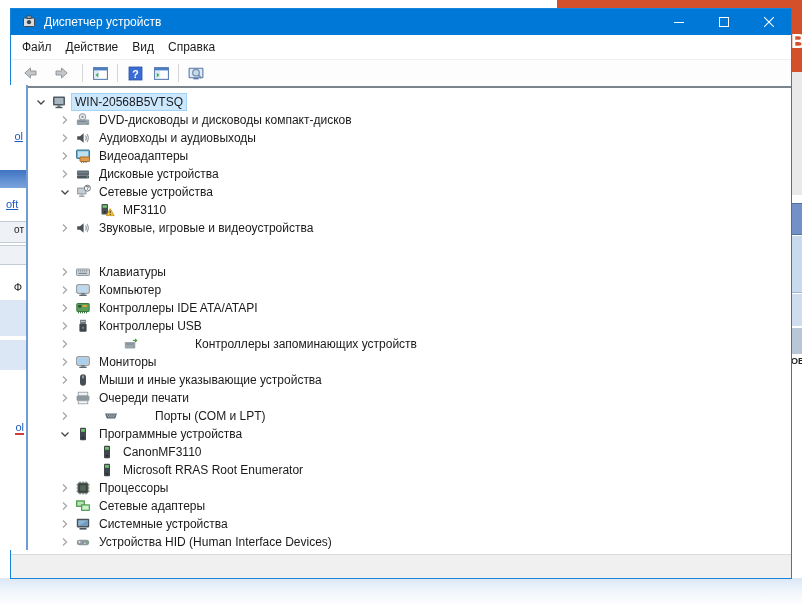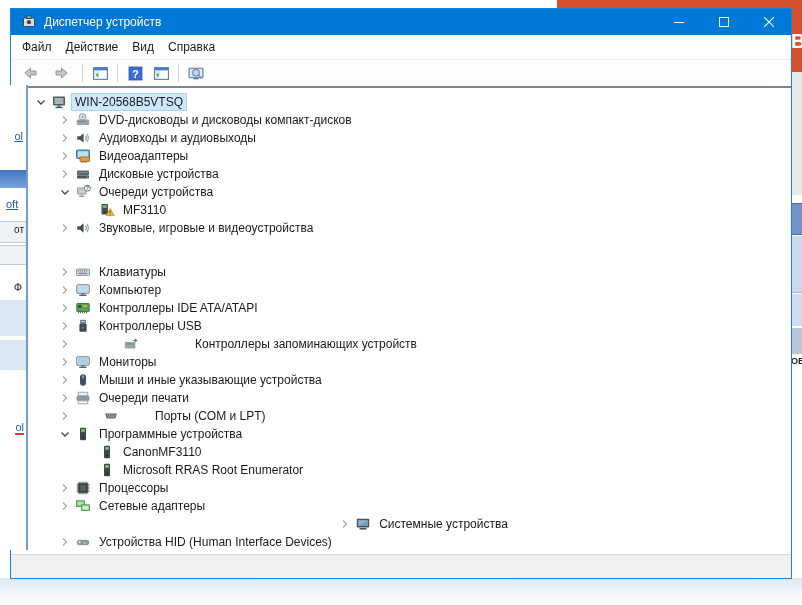--- a/index.html
+++ b/index.html
@@ -258,21 +258,21 @@
             <span class="ticon">
               <svg width="16" height="16" viewBox="0 0 16 16">
                 <rect x="2" y="3.5" width="9.5" height="7" rx="0.8" fill="#98a2aa"></rect>
                 <rect x="3.2" y="4.7" width="7.1" height="4.6" fill="#c6ced4"></rect>
                 <rect x="5.5" y="10.5" width="2.5" height="1.2" fill="#98a2aa"></rect>
                 <rect x="4" y="11.7" width="5.5" height="1.3" fill="#98a2aa"></rect>
                 <circle cx="12.4" cy="4.2" r="3" fill="#ffffff" stroke="#6b7074"></circle>
                 <text x="12.4" y="6" font-size="5.2" font-weight="bold" fill="#4a5157" text-anchor="middle" font-family="Liberation Sans, sans-serif">?</text>
               </svg>
             </span>
-            <span class="tlabel">Очереди устройства</span>
+            <span class="tlabel">Сетевые устройства</span>
           </div>
           <div class="trow" style="padding-left: 70px;">
             <span class="chev"></span>
             <span class="ticon">
               <svg width="16" height="16" viewBox="0 0 16 16">
                 <rect x="2.5" y="2" width="6.5" height="10.5" rx="1" fill="#474f55"></rect>
                 <rect x="3.6" y="3.2" width="4.3" height="2.6" fill="#72c26e"></rect>
                 <circle cx="5.7" cy="10" r="1" fill="#2b3238"></circle>
                 <path d="M11.2 6.6 L15.2 13.6 H7.2 Z" fill="#fdc22d" stroke="#b98c00" stroke-width="0.7"></path>
                 <rect x="10.75" y="8.7" width="0.95" height="2.5" fill="#3a3a3a"></rect>
@@ -533,21 +533,21 @@
             <span class="ticon">
               <svg width="16" height="16" viewBox="0 0 16 16">
                 <rect x="1.5" y="2.8" width="8" height="5.6" fill="#6fc06c" stroke="#3f8f42" stroke-width="0.8"></rect>
                 <rect x="2.6" y="3.9" width="5.8" height="3.4" fill="#b9e3b6"></rect>
                 <rect x="6.5" y="6.8" width="8" height="5.6" fill="#8fd08c" stroke="#3f8f42" stroke-width="0.8"></rect>
                 <rect x="7.6" y="7.9" width="5.8" height="3.4" fill="#d2eed0"></rect>
               </svg>
             </span>
             <span class="tlabel">Сетевые адаптеры</span>
           </div>
-          <div class="trow" style="padding-left: 46px; justify-content: center;">
+          <div class="trow" style="padding-left: 46px;">
             <span class="chev">
               <svg width="16" height="16" viewBox="0 0 16 16">
                 <path d="M6 4.5 L9.5 8 L6 11.5" fill="none" stroke="#a7a7a7" stroke-width="1.3"></path>
               </svg>
             </span>
             <span class="ticon">
               <svg width="16" height="16" viewBox="0 0 16 16">
                 <rect x="1.8" y="2.8" width="12.4" height="8.6" rx="0.8" fill="#49525a"></rect>
                 <rect x="3.2" y="4.2" width="9.6" height="5.8" fill="#8fb6d4"></rect>
                 <path d="M3.2 10 L12.8 4.2 V10 Z" fill="#6f9cc0"></path>

